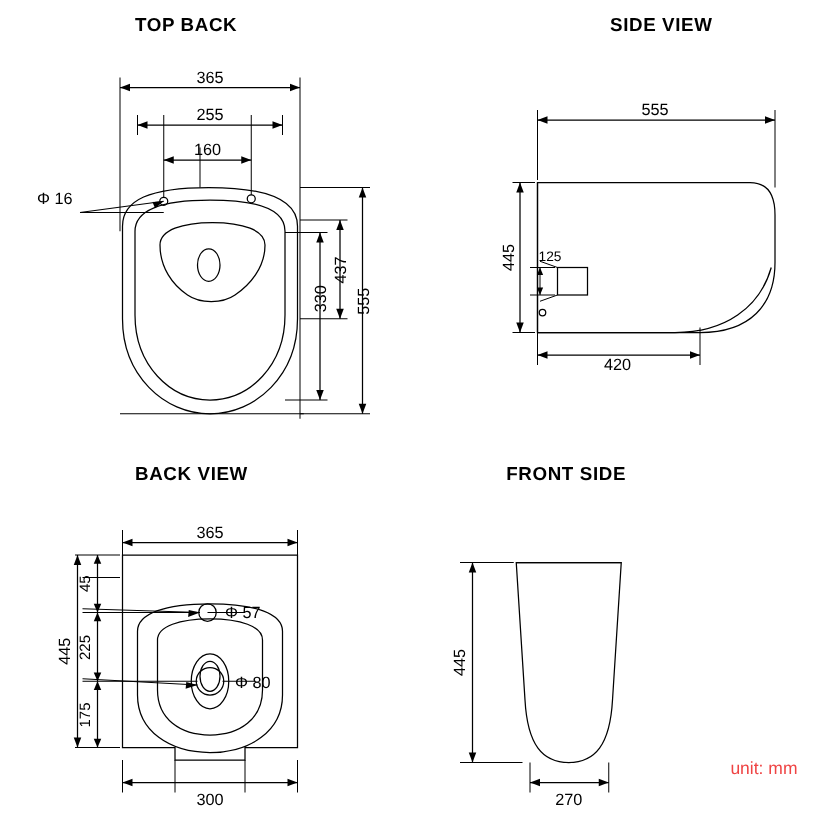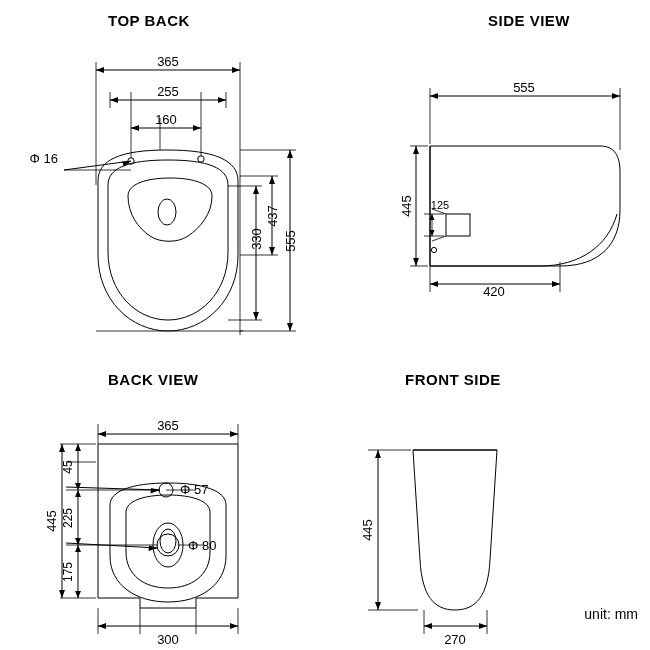--- a/index.html
+++ b/index.html
@@ -27,21 +27,21 @@
   #title-top   { left: 108px; top: 12px; }
   #title-side  { left: 488px; top: 12px; }
   #title-back  { left: 108px; top: 371px; }
   #title-front { left: 405px; top: 371px; }
 
   .unit-label {
     position: absolute;
     right: 12px;
     bottom: 28px;
     font-size: 14px;
-    color: #000000;
+    color: #ef4444;
     white-space: nowrap;
   }
   svg { position: absolute; left: 0; top: 0; }
   text { font-family: "Liberation Sans", sans-serif; fill: #000; }
 </style>
 </head>
 <body>
 
 <div id="sheet">
 

